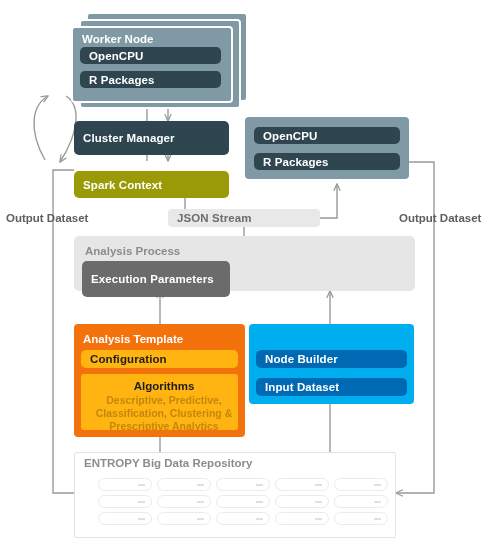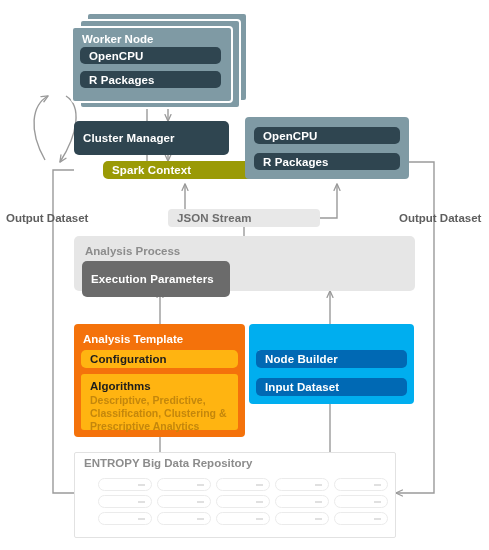--- a/index.html
+++ b/index.html
@@ -109,20 +109,21 @@
   .at-pill{
     background:#ffb411;
     color:#1d1d1d;
   }
   .algo{
     position:absolute;
     background:#ffb411;
     border-radius:3px;
     box-sizing:border-box;
     padding:5px 0 6px 9px;
+    text-align:center;
   }
   .algo-h{
     color:#1d1d1d;
     font-size:11.5px;
     font-weight:bold;
     line-height:1.25;
   }
   .algo-sub{
     color:#c4870c;
     font-size:10.5px;
@@ -234,21 +235,21 @@
   <div class="wn-shadow" style="left:86px;top:12px;width:158px;height:86px;"></div>
   <div class="wn-shadow" style="left:79px;top:19px;width:158px;height:86px;"></div>
 
   <div class="wn-main" style="left:71px;top:26px;width:158px;height:73px;"></div>
   <div class="wn-title" style="left:82px;top:33px;">Worker Node</div>
   <div class="pill dark-pill" style="left:80px;top:47px;width:141px;height:17px;">OpenCPU</div>
   <div class="pill dark-pill" style="left:80px;top:71px;width:141px;height:17px;">R Packages</div>
 
   <div class="pill cm" style="left:74px;top:121px;width:155px;height:34px;">Cluster Manager</div>
 
-  <div class="pill sc" style="left:74px;top:161px;width:155px;height:18px;margin-left:29px;">Spark Context</div>
+  <div class="pill sc" style="left:74px;top:171px;width:155px;height:27px;">Spark Context</div>
 
   <div class="rp" style="left:245px;top:117px;width:164px;height:62px;"></div>
   <div class="pill dark-pill" style="left:254px;top:127px;width:146px;height:17px;">OpenCPU</div>
   <div class="pill dark-pill" style="left:254px;top:153px;width:146px;height:17px;">R Packages</div>
 
   <div class="olabel" style="left:6px;top:212px;">Output Dataset</div>
   <div class="olabel" style="left:399px;top:212px;">Output Dataset</div>
 
   <div class="pill js" style="left:168px;top:209px;width:152px;height:18px;border-radius:4px;">JSON Stream</div>
 

